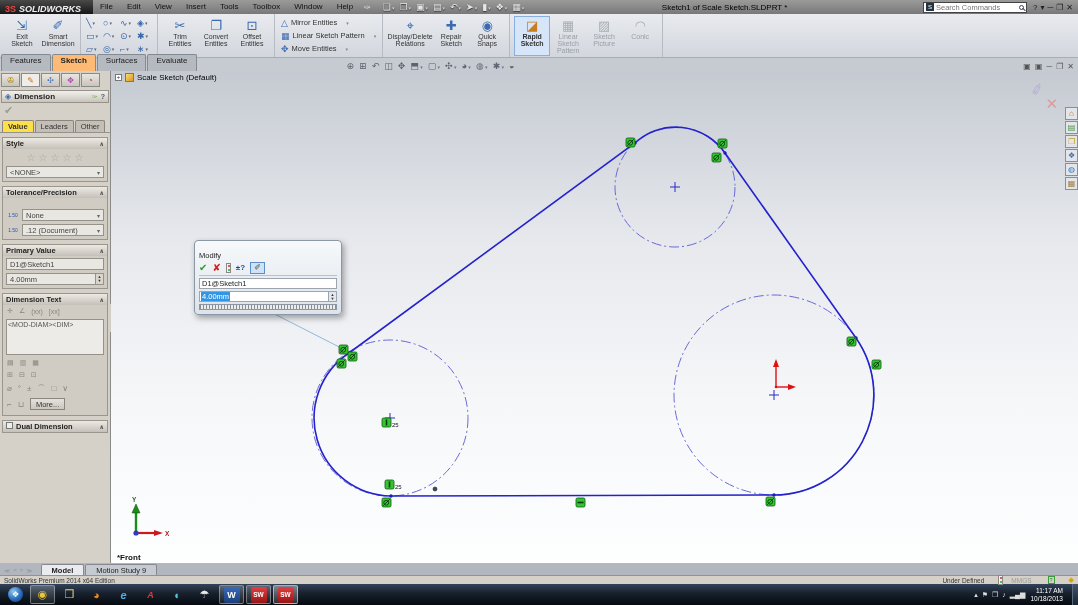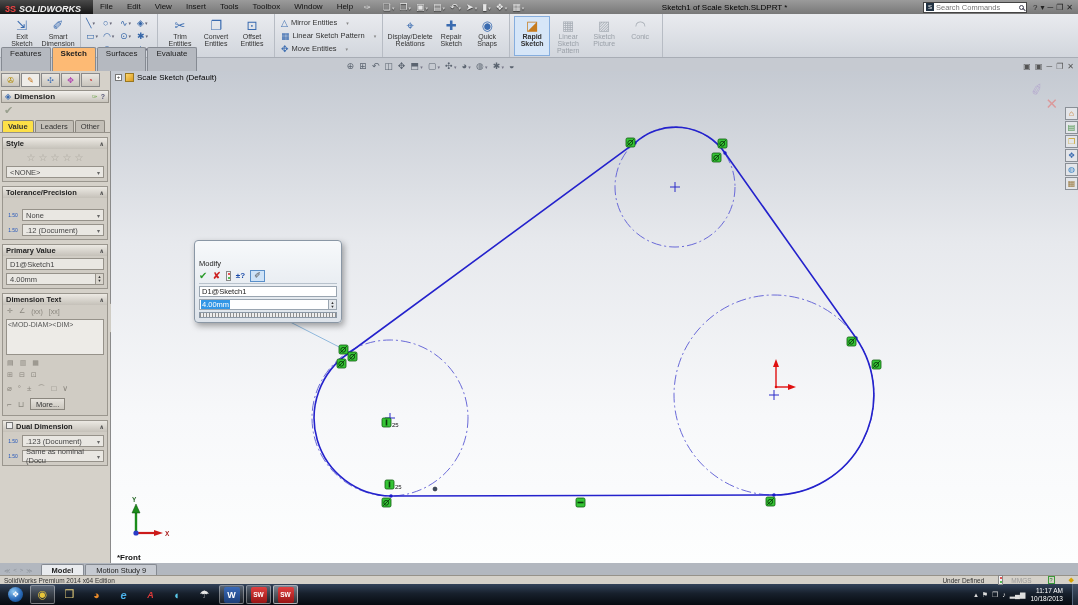--- a/index.html
+++ b/index.html
@@ -36,21 +36,21 @@
   .egrid { display:grid; grid-template-columns:repeat(4,17px); grid-auto-rows:13px; }
   .ecell { display:flex; align-items:center; font-size:9px; color:#3566a8; padding-left:1px; }
   .ecell::after { content:"▾"; font-size:5px; color:#667; margin-left:1px; }
   .rrows { display:flex; flex-direction:column; justify-content:center; gap:1px; }
   .rrow { display:flex; align-items:center; gap:3px; font-size:7.5px; color:#333; height:12px; padding:0 2px; }
   .rrow .g { font-size:9px; color:#3a6bb0; }
   .rrow::after { content:"▾"; font-size:5px; color:#888; margin-left:6px; }
 
   
   .tabrow { height:13px; background:#c6cad1; display:flex; align-items:flex-end; font-size:8px; }
-  .ctab { padding:1px 8px 0; background:#b5b9c0; border:1px solid #858a92; border-bottom:none; margin-left:1px; border-radius:2px 2px 0 0; color:#222; height:24px; }
+  .ctab { padding:1px 8px 0; background:#b5b9c0; border:1px solid #858a92; border-bottom:none; margin-left:1px; border-radius:2px 2px 0 0; color:#222; height:17px; }
   .ctab.active { background:#fdba74; font-weight:bold; }
   .headsup { margin-left:150px; display:flex; align-items:center; gap:5px; color:#5b6470; font-size:9px; }
   .hic.caret::after { content:" ▾"; font-size:5px; color:#778; }
   .docctl { margin-left:auto; display:flex; align-items:center; gap:4px; padding-right:4px; color:#555; font-size:8px; }
 
   
   .main { height:492px; display:flex; }
   .pm { width:111px; background:#d5d1c9; border-right:1px solid #8a8a8a; font-size:8px; position:relative; flex:none; }
   .graphics { position:relative; width:967px; background:linear-gradient(180deg,#c5cad2 0%,#e7e9ed 35%,#f7f8fa 70%,#fdfefe 100%); overflow:hidden; }
 
@@ -92,21 +92,21 @@
   .ftree { position:absolute; top:2px; left:4px; display:flex; align-items:center; gap:3px; font-size:8px; color:#000; }
   .expbox { width:7px; height:7px; border:1px solid #777; background:#fff; font-size:6px; line-height:5px; text-align:center; color:#333; }
   .partic { width:9px; height:9px; background:linear-gradient(135deg,#ffd76e,#d99b1f); border:1px solid #997722; }
   .confirm-pencil { position:absolute; top:10px; right:34px; font-size:15px; color:#b0a0cc; opacity:.7; transform:rotate(-15deg); }
   .confirm-x { position:absolute; top:24px; right:20px; font-size:15px; font-weight:bold; color:#e08888; opacity:.75; }
   .taskpane { position:absolute; top:36px; right:0; width:13px; display:flex; flex-direction:column; gap:1px; }
   .tp { width:13px; height:13px; border:1px solid #8a8f96; background:#e3e5e9; display:flex; align-items:center; justify-content:center; font-size:8px; }
   .tp1{color:#c06a10} .tp2{color:#3a8a3a} .tp3{color:#c8a020} .tp4{color:#3a6bb0} .tp5{color:#2a7ac0} .tp6{color:#9a7a40}
 
   
-  .modify { position:absolute; left:83px; top:169px; width:148px; background:linear-gradient(#f7f9fb,#dde3ea); border:1px solid #8a97a5; border-radius:4px; box-shadow:2px 3px 6px rgba(0,0,0,.35); padding:18px 4px 4px; }
+  .modify { position:absolute; left:83px; top:169px; width:148px; background:linear-gradient(#f7f9fb,#dde3ea); border:1px solid #8a97a5; border-radius:4px; box-shadow:2px 3px 6px rgba(0,0,0,.35); padding:10px 4px 4px; }
   .modify .ttl { font-size:7.5px; color:#222; height:10px; line-height:10px; }
   .mtools { display:flex; align-items:center; gap:5px; height:15px; border-bottom:1px solid #b8c2cc; padding-bottom:1px; }
   .mok { color:#2a9a2a; font-weight:bold; font-size:10px; }
   .mcancel { color:#cc2222; font-weight:bold; font-size:10px; }
   .stoplight { width:5px; height:10px; background:#f4f4f4; border:1px solid #888; position:relative; }
   .stoplight::before { content:""; position:absolute; top:1px; left:1px; width:2px; height:2px; background:#d22; border-radius:50%; }
   .stoplight::after { content:""; position:absolute; bottom:1px; left:1px; width:2px; height:2px; background:#2a2; border-radius:50%; }
   .mtoggle { font-size:8px; font-weight:bold; color:#1a4aa8; }
   .mspinbtn { width:15px; height:12px; border:1px solid #5a8fc8; background:#cfe3f7; display:flex; align-items:center; justify-content:center; font-size:8px; color:#555; }
   .mfld { background:#fff; border:1px solid #9aa5b0; height:11px; font-size:7.5px; color:#222; display:flex; align-items:center; padding:0 2px; margin-top:2px; }
@@ -448,34 +448,20 @@
             <span>⊔</span>
             <span class="morebtn">More...</span>
           </div>
         </div>
       </div>
 
       <div class="grp">
         <div class="ghead">
             <span><span class="chk"></span><span>Dual Dimension</span></span>
           </div>
-        <div class="gbody" style="padding-top:0">
-          <div class="tolrow">
-            <span class="tolic">1.50</span>
-            <div class="fld dd">
-                <span>.123 (Document)</span>
-              </div>
-          </div>
-          <div class="tolrow">
-            <span class="tolic">1.50</span>
-            <div class="fld dd">
-                <span>Same as nominal (Docu</span>
-              </div>
-          </div>
-        </div>
       </div>
 
       <div class="splitter">
           <i></i>
           <i></i>
           <i></i>
         </div>
     </div>
 
     <div class="graphics">

